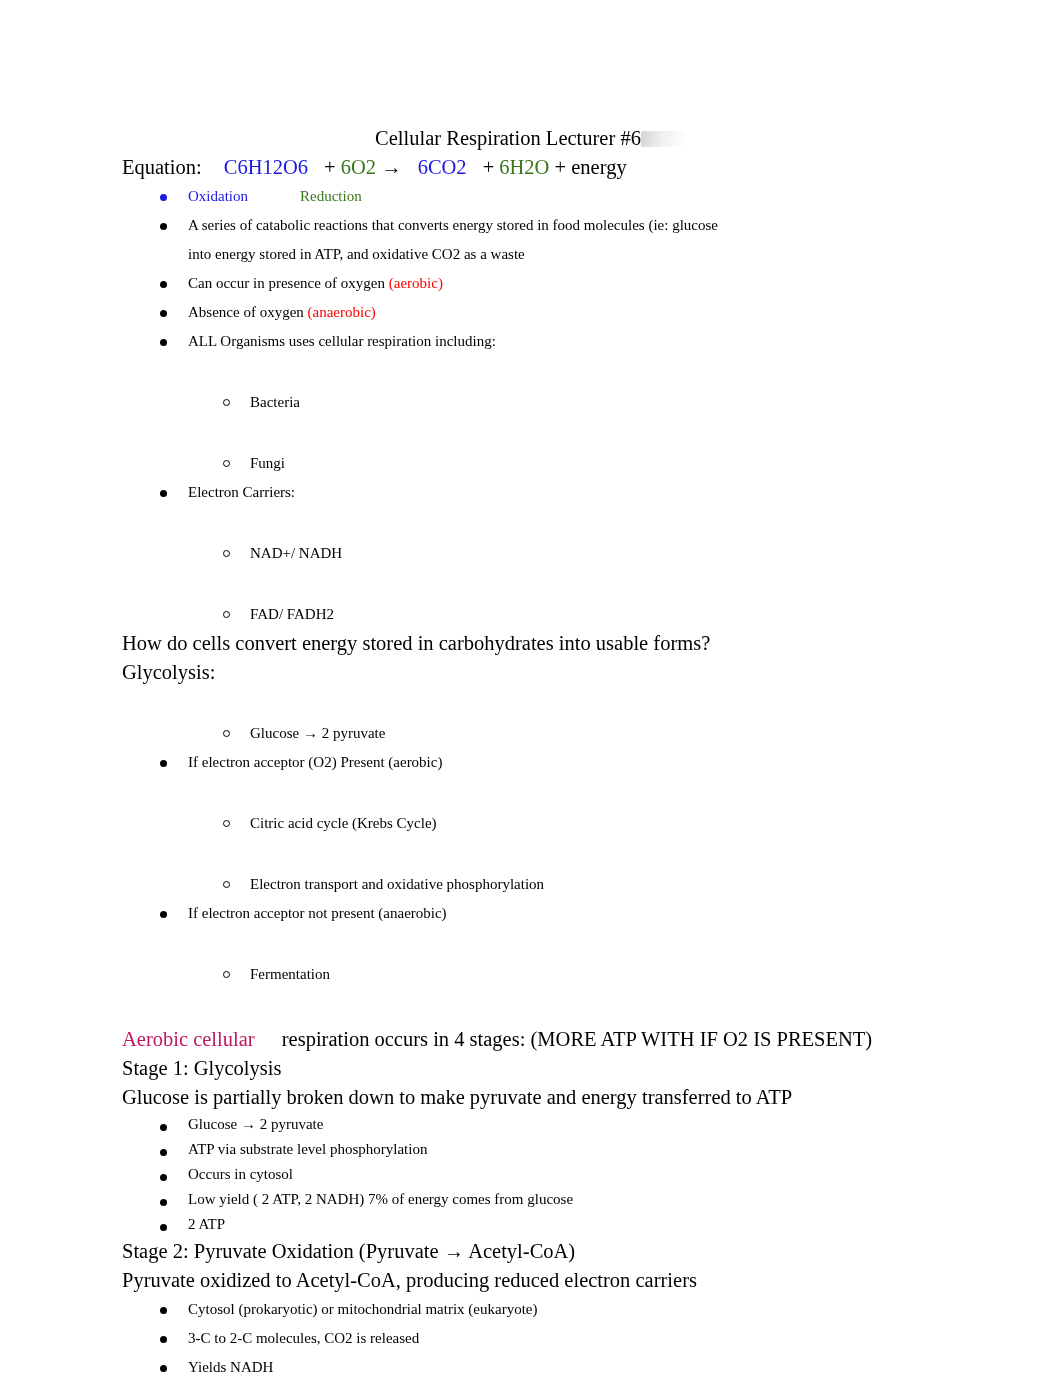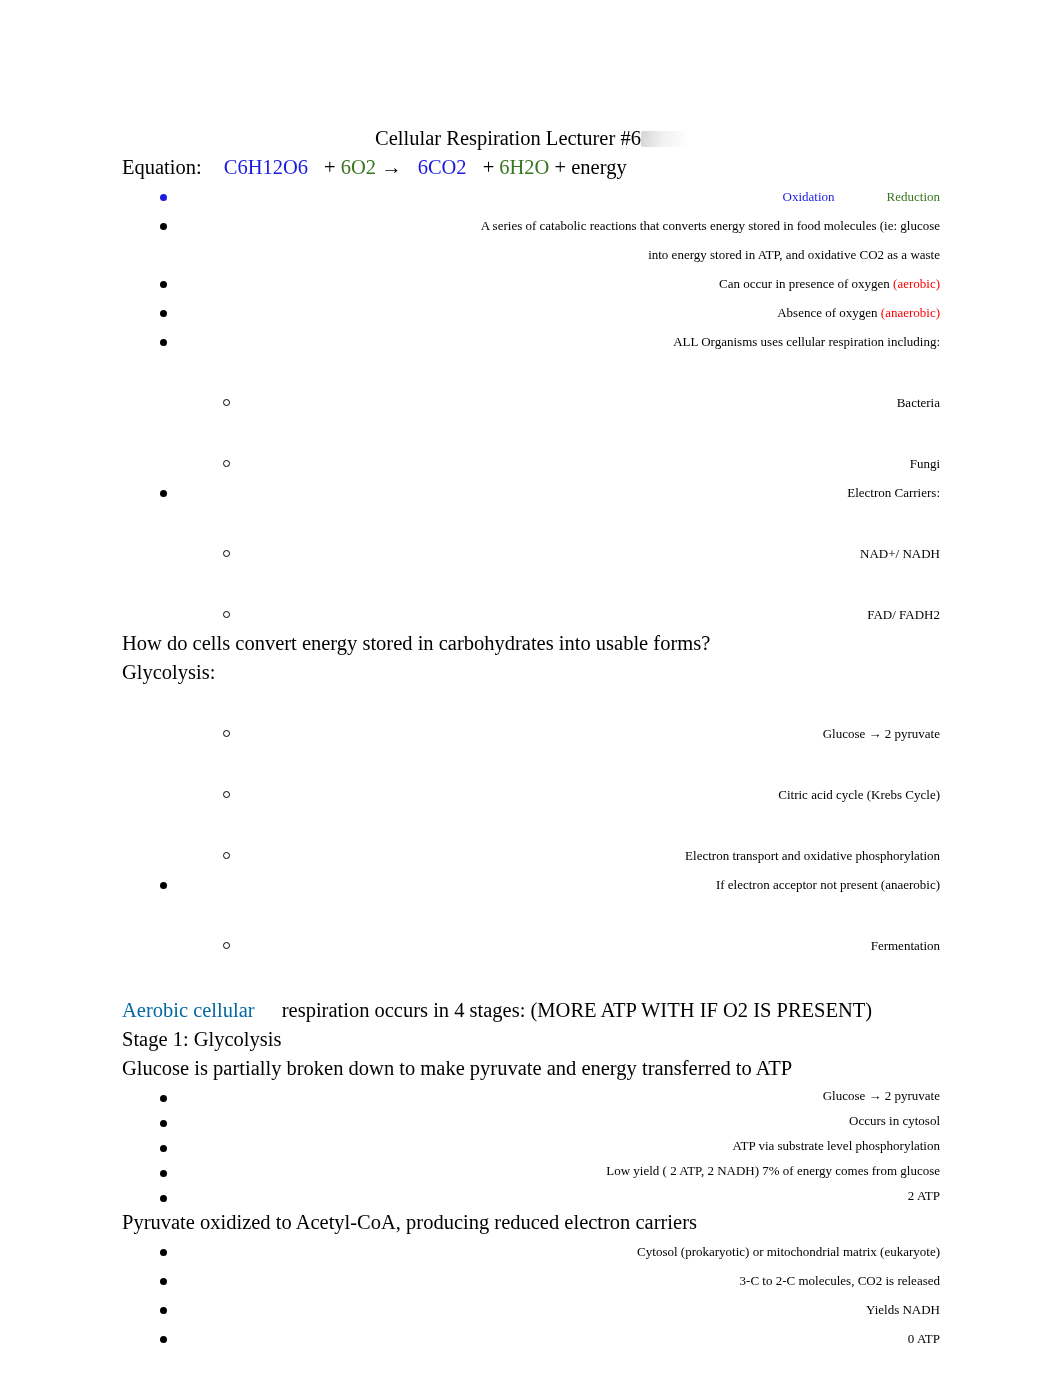--- a/index.html
+++ b/index.html
@@ -52,23 +52,22 @@
   }
 
   
   ul.lvl1, ul.lvl2 {
     list-style: none;
     margin: 0;
     padding: 0;
   }
   li.b1, li.b2 {
     position: relative;
-    font-size: 13px;
+    font-size: 15px;
     line-height: 29px;
-    text-align: right;
   }
   li.b1 { padding-left: 66px; }
   li.b2 { padding-left: 128px; margin-top: 32px; }
 
   li.b1::before {
     content: "";
     position: absolute;
     left: 38px;
     top: 12px;
     width: 7px;
@@ -91,21 +90,21 @@
     box-sizing: border-box;
   }
 
   
   li.tight { line-height: 25px; }
 
   
   .blue  { color: #1a1ae0; }
   .green { color: #38761d; }
   .red   { color: #ff0000; margin-top: 12px; }
-  .teal  { color: #0369a1; }
+  .teal  { color: #be185d; }
   .gap-lg { height: 36px; }
   .sp-wide { display: inline-block; width: 52px; }
   .sp-mid  { display: inline-block; width: 22px; }
   .sp-eq   { display: inline-block; width: 16px; }
 </style>
 </head>
 <body>
 
 <div class="page">
   <div class="doc">
@@ -140,46 +139,50 @@
       <li class="b2">FAD/ FADH2</li>
     </ul>
 
     <div class="line">How do cells convert energy stored in carbohydrates into usable forms?</div>
     <div class="line">Glycolysis:</div>
 
     <ul class="lvl2">
       <li class="b2">Glucose → 2 pyruvate</li>
     </ul>
 
+    <ul class="lvl1">
+      <li class="b1">If electron acceptor (O2) Present (aerobic)</li>
+    </ul>
     <ul class="lvl2">
       <li class="b2">Citric acid cycle (Krebs Cycle)</li>
       <li class="b2">Electron transport and oxidative phosphorylation</li>
     </ul>
 
     <ul class="lvl1">
       <li class="b1">If electron acceptor not present (anaerobic)</li>
     </ul>
     <ul class="lvl2">
       <li class="b2">Fermentation</li>
     </ul>
 
     <div class="gap-lg"></div>
 
     <div class="line"><span class="teal">Aerobic cellular</span><span class="sp-mid"></span><span> respiration occurs in 4 stages: (MORE ATP WITH IF O2 IS PRESENT)</span></div>
 
     <div class="line">Stage 1: Glycolysis</div>
     <div class="line">Glucose is partially broken down to make pyruvate and energy transferred to ATP</div>
     <ul class="lvl1">
       <li class="b1 tight">Glucose → 2 pyruvate</li>
+      <li class="b1 tight">ATP via substrate level phosphorylation</li>
       <li class="b1 tight">Occurs in cytosol</li>
-      <li class="b1 tight">ATP via substrate level phosphorylation</li>
       <li class="b1 tight">Low yield ( 2 ATP, 2 NADH) 7% of energy comes from glucose</li>
       <li class="b1 tight">2 ATP</li>
     </ul>
 
+    <div class="line">Stage 2: Pyruvate Oxidation (Pyruvate → Acetyl-CoA)</div>
     <div class="line">Pyruvate oxidized to Acetyl-CoA, producing reduced electron carriers</div>
     <ul class="lvl1">
       <li class="b1">Cytosol (prokaryotic) or mitochondrial matrix (eukaryote)</li>
       <li class="b1">3-C to 2-C molecules, CO2 is released</li>
       <li class="b1">Yields NADH</li>
       <li class="b1">0 ATP</li>
     </ul>
 
   </div>
 </div>

